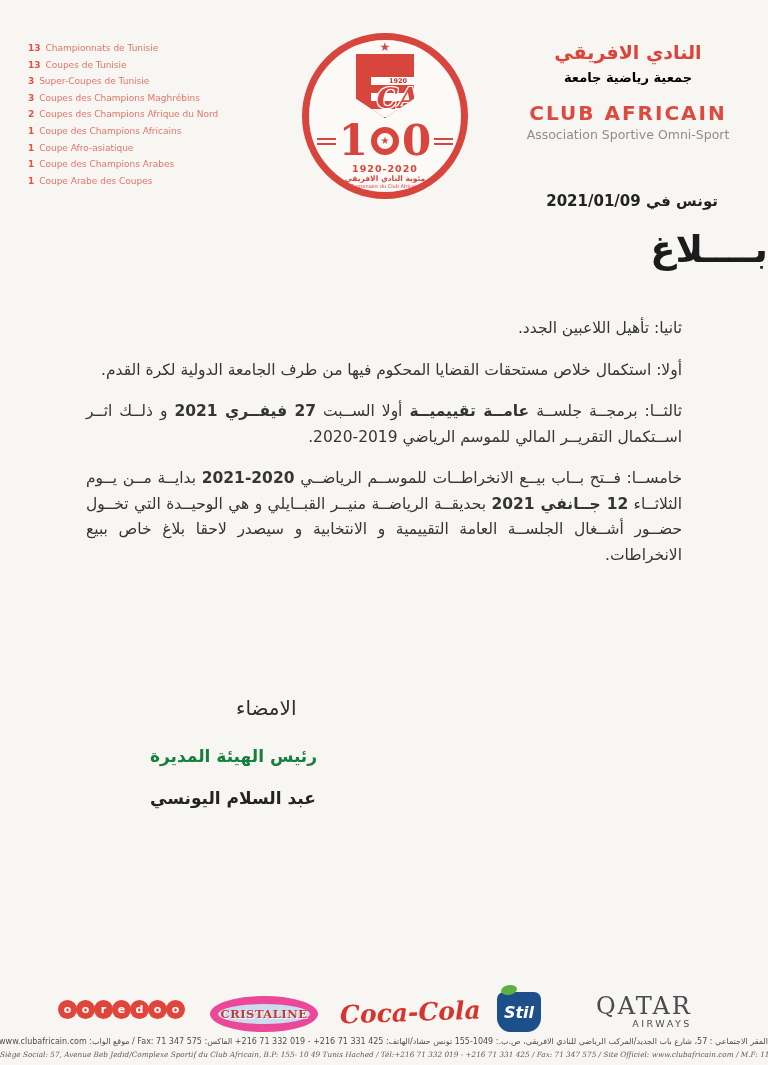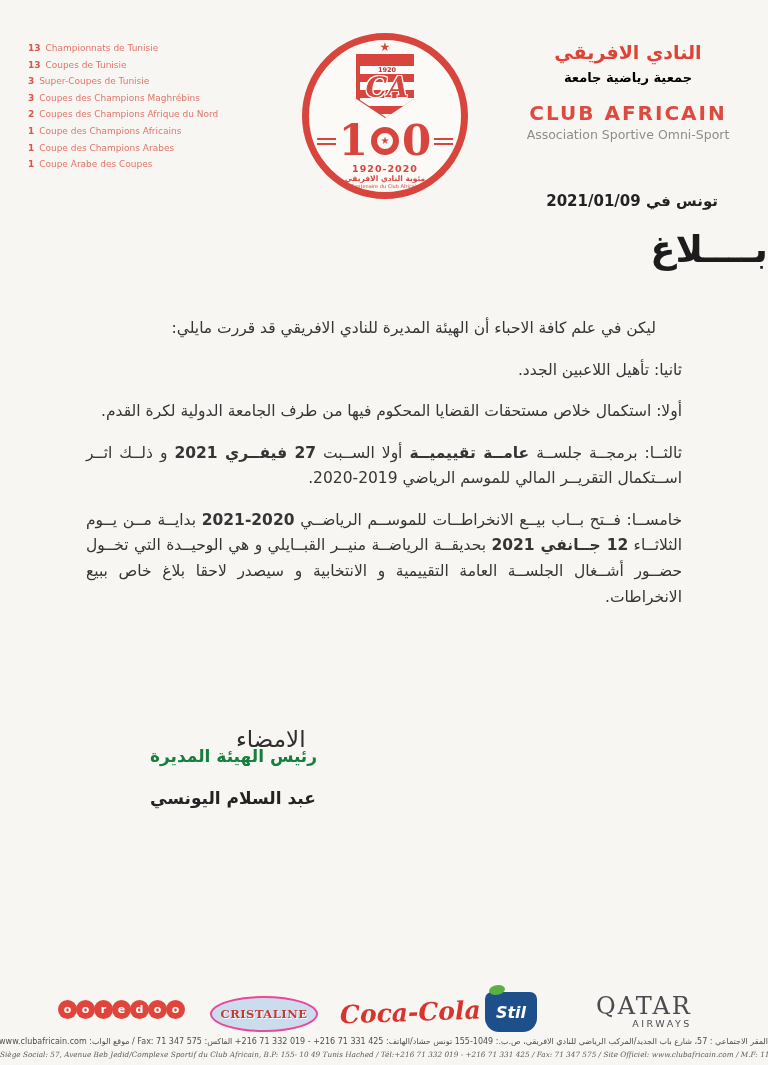--- a/index.html
+++ b/index.html
@@ -16,21 +16,21 @@
   .pal-item b { color:#dd5348; font-weight:bold; margin-right:2px; }
 
   
   .logo {
     position:absolute; left:302px; top:33px; width:166px; height:166px;
     border:7px solid #d8453d; border-radius:50%; background:#fbfaf7;
     display:flex; flex-direction:column; align-items:center;
   }
   .logo-star { color:#d8453d; font-size:12px; line-height:13px; margin-top:1px; }
   .shield-outer {
-    width:58px; height:64px; background:#d8453d; padding:4px;
+    width:58px; height:64px; background:#d8453d; padding:15px;
     clip-path:polygon(0 0,100% 0,100% 70%,50% 100%,0 70%);
     position:relative;
   }
   .shield-inner {
     width:54px; height:60px;
     clip-path:polygon(0 0,100% 0,100% 70%,50% 100%,0 70%);
     background:repeating-linear-gradient(180deg,#d8453d 0 8px,#fdfcfa 8px 16px);
     position:relative;
   }
   .shield-band {
@@ -62,37 +62,37 @@
 
   
   .doc-title { position:absolute; left:0; top:228px; width:100%; 
                font-size:37px; font-weight:bold; color:#1c1c1c; direction:rtl; }
   .doc-body { position:absolute; left:86px; right:86px; top:316px; direction:rtl;
               font-size:15.5px; line-height:1.65; color:#353535; text-align:right; }
   .doc-body p { margin-bottom:16px; }
   .doc-body p.indent { padding-right:26px; }
   .doc-body p.justify { text-align:justify; }
 
-  .sig-label { position:absolute; left:236px; top:726px; font-size:23px; color:#2e2e2e; direction:rtl; }
+  .sig-label { position:absolute; left:236px; top:696px; font-size:20px; color:#2e2e2e; direction:rtl; }
   .sig-title { position:absolute; left:150px; top:746px; font-size:17px; font-weight:bold; color:#15803d; direction:rtl; }
   .sig-name  { position:absolute; left:150px; top:788px; font-size:17px; font-weight:bold; color:#232323; direction:rtl; }
 
   
   .sp-ooredoo { position:absolute; left:58px; top:1000px; display:flex; }
   .oo-dot { width:19px; height:19px; border-radius:50%; background:#e0453c; color:#fff;
             font-size:11px; font-weight:bold; display:flex; align-items:center; justify-content:center;
             margin-right:-1px; }
   .sp-cristaline { position:absolute; left:210px; top:996px; width:108px; height:36px;
-                   background:#ccdcef; border:2px solid #ec4899; border-radius:50%;
+                   background:#ccdcef; border:8px solid #ec4899; border-radius:50%;
                    display:flex; align-items:center; justify-content:center; }
   .cristaline-text { font-size:11.5px; font-weight:bold; color:#c43b33; letter-spacing:0.5px;
                      text-shadow:1px 1px 0 #fff; font-family:"DejaVu Serif", serif; }
   .sp-coca { position:absolute; left:340px; top:998px; font-family:"DejaVu Serif", serif;
              font-style:italic; font-weight:bold; font-size:25px; color:#d6342c; transform:rotate(-2deg); }
-  .sp-stil { position:absolute; left:485px; top:992px; width:52px; height:40px;
+  .sp-stil { position:absolute; left:497px; top:992px; width:44px; height:40px;
              background:#1d4f8b; border-radius:7px 7px 14px 14px; display:flex;
              align-items:center; justify-content:center; }
   .stil-text { color:#fff; font-weight:bold; font-size:16px; font-style:italic; }
   .stil-leaf { position:absolute; top:-7px; left:4px; width:16px; height:10px;
                background:#5cb043; border-radius:60% 40% 60% 40%; }
   .sp-qatar { position:absolute; left:596px; top:994px; text-align:right; color:#4c4c50; }
   .qatar-main { font-family:"DejaVu Serif", serif; font-size:24px; letter-spacing:2px; line-height:24px; }
   .qatar-sub  { font-size:9.5px; letter-spacing:2.5px; line-height:11px; }
 
   
@@ -107,20 +107,21 @@
 
 <div class="page">
 
   <div class="palmares">
     <div class="pal-item"><b>13</b> <span>Championnats de Tunisie</span></div>
     <div class="pal-item"><b>13</b> <span>Coupes de Tunisie</span></div>
     <div class="pal-item"><b>3</b> <span>Super-Coupes de Tunisie</span></div>
     <div class="pal-item"><b>3</b> <span>Coupes des Champions Maghrébins</span></div>
     <div class="pal-item"><b>2</b> <span>Coupes des Champions Afrique du Nord</span></div>
     <div class="pal-item"><b>1</b> <span>Coupe des Champions Africains</span></div>
+    <div class="pal-item"><b>1</b> <span>Coupe Afro-asiatique</span></div>
     <div class="pal-item"><b>1</b> <span>Coupe des Champions Arabes</span></div>
     <div class="pal-item"><b>1</b> <span>Coupe Arabe des Coupes</span></div>
   </div>
 
   <div class="logo">
     <span class="logo-star">★</span>
     <div class="shield-outer">
       <div class="shield-inner">
         <div class="shield-band">1920</div>
         <div class="shield-monogram">CA</div>
@@ -145,21 +146,20 @@
     <div class="club-ar-sub">جمعية رياضية جامعة</div>
     <div class="club-fr">CLUB AFRICAIN</div>
     <div class="club-fr-sub">Association Sportive Omni-Sport</div>
   </div>
 
   <div class="dateline">تونس في 2021/01/09</div>
 
   <h1 class="doc-title">بــــلاغ</h1>
 
   <div class="doc-body">
-    <p class="indent">ليكن في علم كافة الاحباء أن الهيئة المديرة للنادي الافريقي قد قررت مايلي:</p>
     <p><span>ثانيا: تأهيل اللاعبين الجدد.</span></p>
     <p><span>أولا: استكمال خلاص مستحقات القضايا المحكوم فيها من طرف الجامعة الدولية لكرة القدم.</span></p>
     <p class="justify"><span>ثالثــا: برمجــة جلســة </span><span style="font-weight: bold;">عامــة تقييميــة</span><span> أولا الســبت </span><span style="font-weight: bold;">27 فيفــري 2021</span><span> و ذلــك اثــر اســتكمال التقريــر المالي للموسم الرياضي 2019-2020.</span></p>
     <p class="justify"><span>خامســا: فــتح بــاب بيــع الانخراطــات للموســم الرياضــي </span><span style="font-weight: bold;">2020-2021</span><span> بدايــة مــن يــوم الثلاثــاء </span><span style="font-weight: bold;">12 جــانفي 2021</span><span> بحديقــة الرياضــة منيــر القبــايلي و هي الوحيــدة التي تخــول حضــور أشــغال الجلســة العامة التقييمية و الانتخابية و سيصدر لاحقا بلاغ خاص ببيع الانخراطات.</span></p>
   </div>
 
   <div class="sig-label">الامضاء</div>
   <div class="sig-title">رئيس الهيئة المديرة</div>
   <div class="sig-name">عبد السلام اليونسي</div>
 

